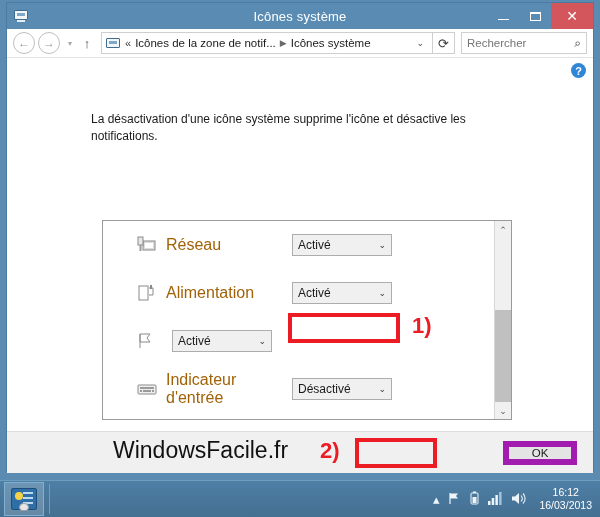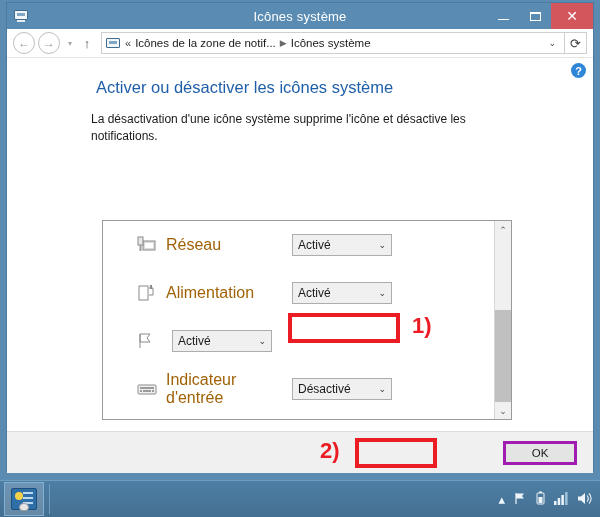--- a/index.html
+++ b/index.html
@@ -127,21 +127,21 @@
   }
   .link1 { top:374px; }
   .link2 { top:401px; }
 
   .footer {
     position:absolute; left:0; right:0; bottom:0; height:42px; background:#f0f0f0;
     border-top:1px solid #dcdcdc; display:flex; align-items:center; justify-content:flex-end;
     padding-right:16px; gap:8px;
   }
   .btn {
-    width:74px; height:24px; background:#e4e4e4; border:3px solid #a21caf;
+    width:74px; height:24px; background:#e4e4e4; border:6px solid #a21caf;
     font-size:11.5px; color:#1a1a1a; display:flex; align-items:center; justify-content:center;
   }
   .watermark {
     position:absolute; left:106px; bottom:9px; font-size:23px; color:#111;
     font-family:"Liberation Sans", sans-serif;
   }
 
   
   .annot-box { position:absolute; border:4px solid #ec1c24; }
   .annot-num { position:absolute; color:#ec1c24; font-size:22px; font-weight:bold; }
@@ -206,25 +206,28 @@
           </div>
         <span class="addr-chev">«</span>
         <span class="addr-seg">Icônes de la zone de notif...</span>
         <span class="addr-arrow">▶</span>
         <span class="addr-seg">Icônes système</span>
         <span class="addr-drop">⌄</span>
       </div>
       <div class="refresh-btn">
           <span>⟳</span>
         </div>
+      <div class="searchbox">
+        <input placeholder="Rechercher" style="">
+        <span class="search-icon">⌕</span>
+      </div>
     </div>
 
     <div class="content">
       <div class="help-badge">?</div>
-      <div class="h1">Activer ou désactiver les icônes système</div>
       <div class="desc">La désactivation d'une icône système supprime l'icône et désactive les notifications.</div>
 
       <div class="listbox">
         <div class="list-rows">
 
           <div class="row">
             <span class="row-icon">
               <svg width="22" height="20" viewBox="0 0 22 20">
                   <rect x="7" y="6" width="12" height="9" fill="#ddd" stroke="#8a8a8a"></rect>
                   <rect x="9" y="8" width="8" height="5" fill="#fff"></rect>
@@ -293,20 +296,21 @@
           <div class="sb-arrow">⌄</div>
         </div>
       </div>
 
       <a class="link link1">Personnaliser les icônes de notification</a>
       <a class="link link2">Restaurer les comportements des icônes par défaut</a>
 
       <div class="footer">
         <div class="btn">OK</div>
       </div>
+      <div class="watermark">WindowsFacile.fr</div>
     </div>
   </div>
 
   <div class="annot-box" style="left:288px; top:313px; width:112px; height:30px;"></div>
   <div class="annot-num" style="left:412px; top:313px;">1)</div>
 
   <div class="annot-box" style="left:355px; top:438px; width:82px; height:30px;"></div>
   <div class="annot-num" style="left:320px; top:438px;">2)</div>
 
   <div class="taskbar">
@@ -343,16 +347,20 @@
             <rect x="11.1" y="0" width="2.5" height="13" fill="#9fc2da"></rect>
           </svg>
       </span>
       <span class="tray-glyph">
         <svg width="15" height="13" viewBox="0 0 15 13">
             <path d="M1 4.5 l3 0 l4 -3.5 l0 11 l-4 -3.5 l-3 0 z" fill="#eef5fa"></path>
             <path d="M10 3.5 a4.5 4.5 0 0 1 0 6" stroke="#eef5fa" fill="none" stroke-width="1.1"></path>
             <path d="M12 1.5 a7 7 0 0 1 0 10" stroke="#eef5fa" fill="none" stroke-width="1.1"></path>
           </svg>
       </span>
+      <span class="clock">
+        <div>16:12</div>
+        <div>16/03/2013</div>
+      </span>
     </div>
   </div>
 
 </div>
 
 </body></html>

